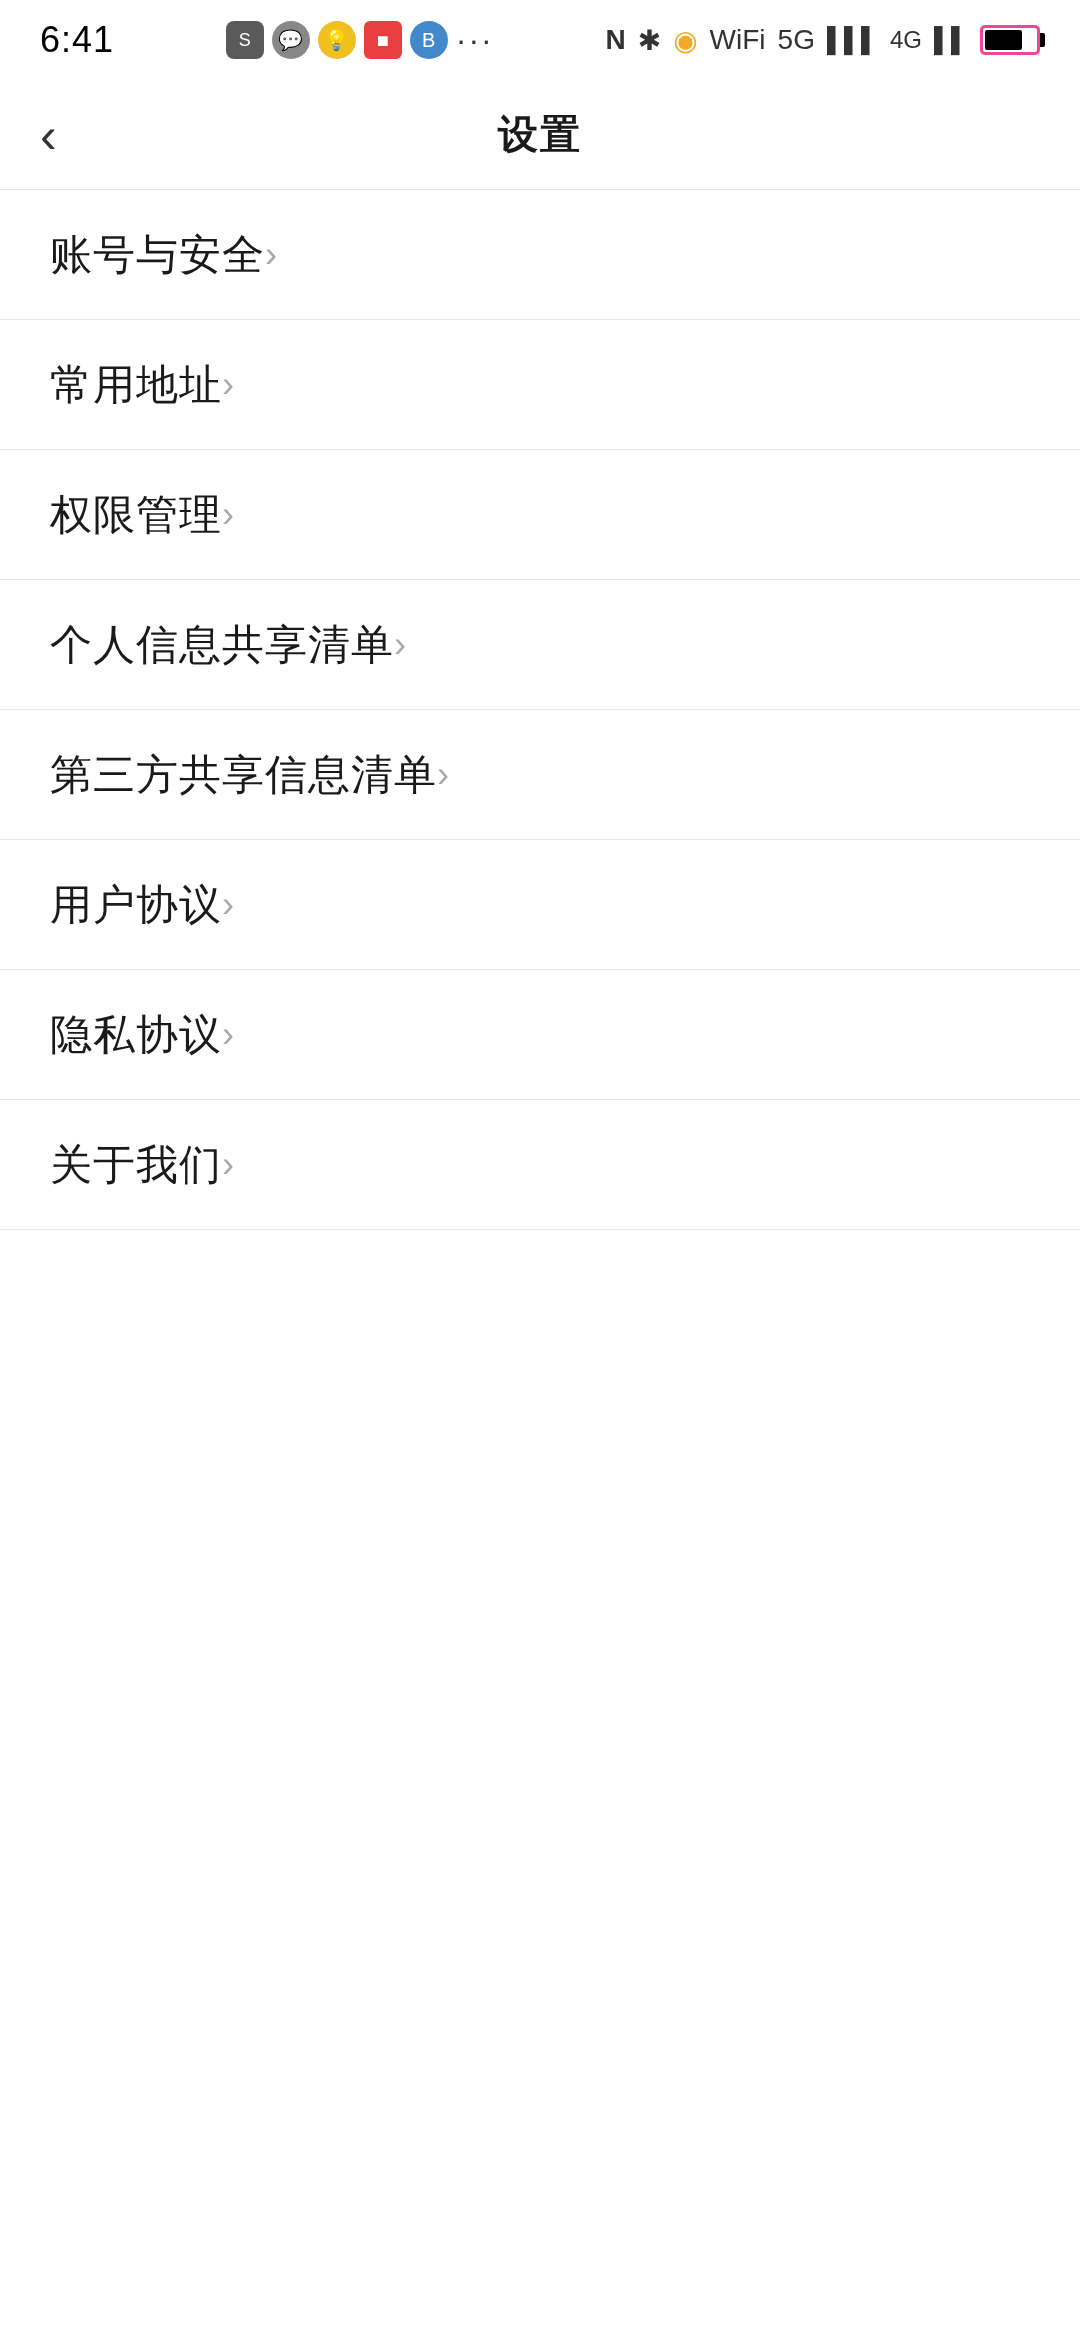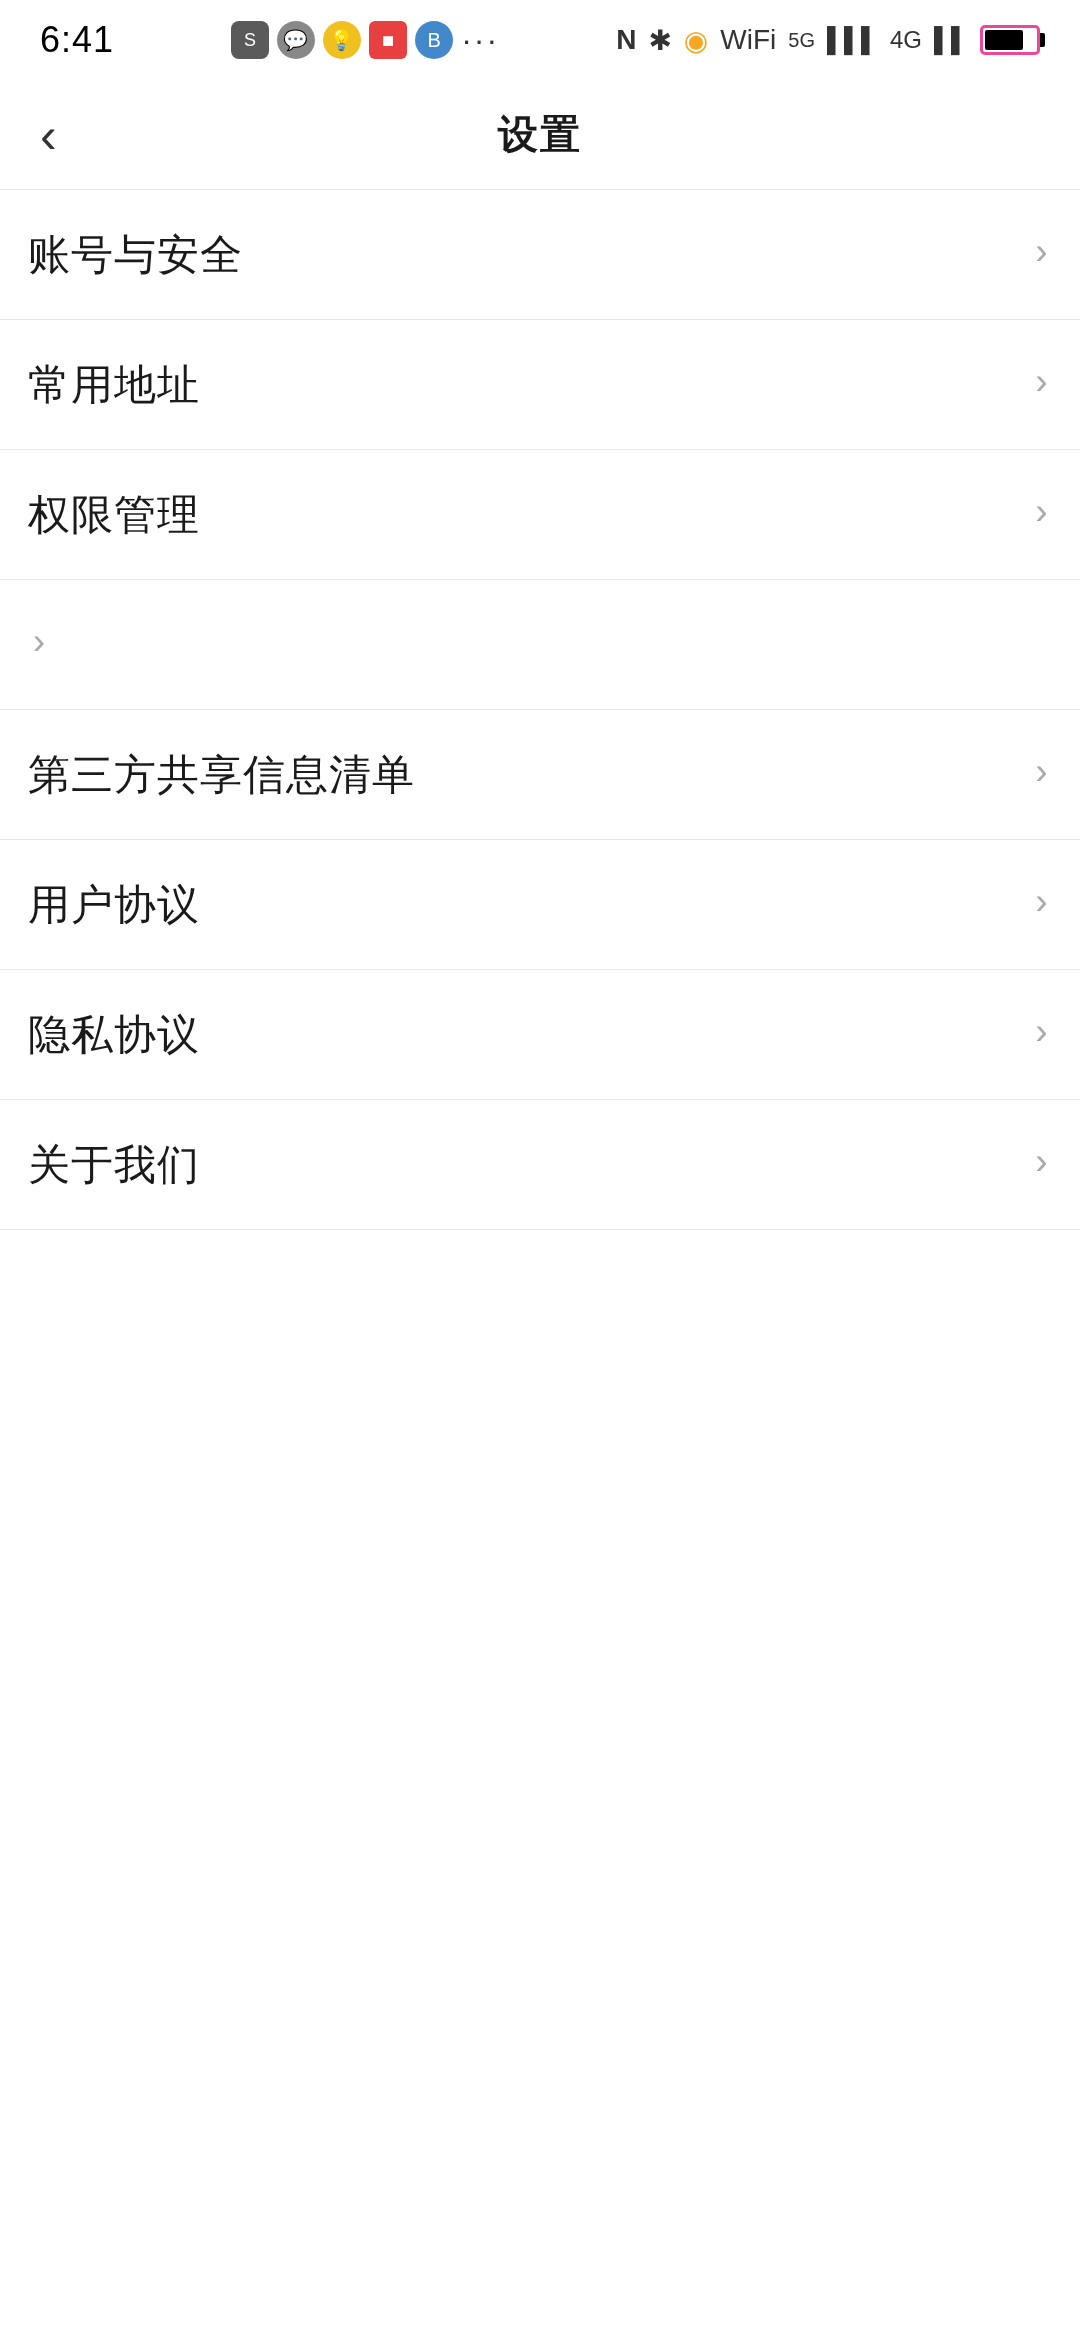--- a/index.html
+++ b/index.html
@@ -116,26 +116,24 @@
     .menu-list {
       width: 100%;
       background: #ffffff;
     }
 
     .menu-item {
       width: 100%;
       height: 130px;
       display: flex;
       align-items: center;
-      justify-content: space-between;
-      padding: 0 28px;
+      padding: 0 50px;
       border-bottom: 1px solid #e8e8e8;
       cursor: pointer;
       background: #ffffff;
-      font-family: Liberation Mono, monospace;
     }
 
     .menu-item-label {
       font-size: 42px;
       color: #1a1a1a;
       font-weight: 400;
       letter-spacing: 1px;
     }
 
     .menu-item-arrow {
@@ -174,21 +172,21 @@
     <span style="width:38px;height:38px;border-radius:50%;background:#f0c020;display:inline-block;font-size:20px;text-align:center;line-height:38px;">💡</span>
     <span style="width:38px;height:38px;border-radius:6px;background:#e84040;display:inline-block;font-size:20px;text-align:center;line-height:38px;color:white;">■</span>
     <span style="width:38px;height:38px;border-radius:50%;background:#4488cc;display:inline-block;font-size:20px;text-align:center;line-height:38px;color:white;">B</span>
     <span style="font-size:32px;color:#333;letter-spacing:2px;">···</span>
   </div>
   <div class="status-right">
     <span style="font-size:28px;color:#333;font-weight:bold;">N</span>
     <span style="font-size:28px;color:#333;">✱</span>
     <span style="font-size:28px;color:#f5a623;">◉</span>
     <span style="font-size:28px;color:#333;">WiFi</span>
-    <span style="font-size:20px;color:#333;">5G</span>
+    <span style="font-size:28px;color:#333;">5G</span>
     <span style="font-size:24px;color:#333;">▌▌▌</span>
     <span style="font-size:24px;color:#333;">4G</span>
     <span style="font-size:24px;color:#333;">▌▌</span>
     <div class="battery-icon">
       <div class="battery-fill"></div>
       <span style="position:absolute;left:0;right:0;text-align:center;font-size:18px;color:#000;font-weight:600;">76</span>
     </div>
   </div>
 </div>
 
@@ -210,20 +208,21 @@
     <span class="menu-item-label">常用地址</span>
     <span class="menu-item-arrow">›</span>
   </div>
 
   <div class="menu-item">
     <span class="menu-item-label">权限管理</span>
     <span class="menu-item-arrow">›</span>
   </div>
 
   <div class="menu-item">
+    <span class="menu-item-label">个人信息共享清单</span>
     <span class="menu-item-arrow">›</span>
   </div>
 
   <div class="menu-item">
     <span class="menu-item-label">第三方共享信息清单</span>
     <span class="menu-item-arrow">›</span>
   </div>
 
   <div class="menu-item">
     <span class="menu-item-label">用户协议</span>

